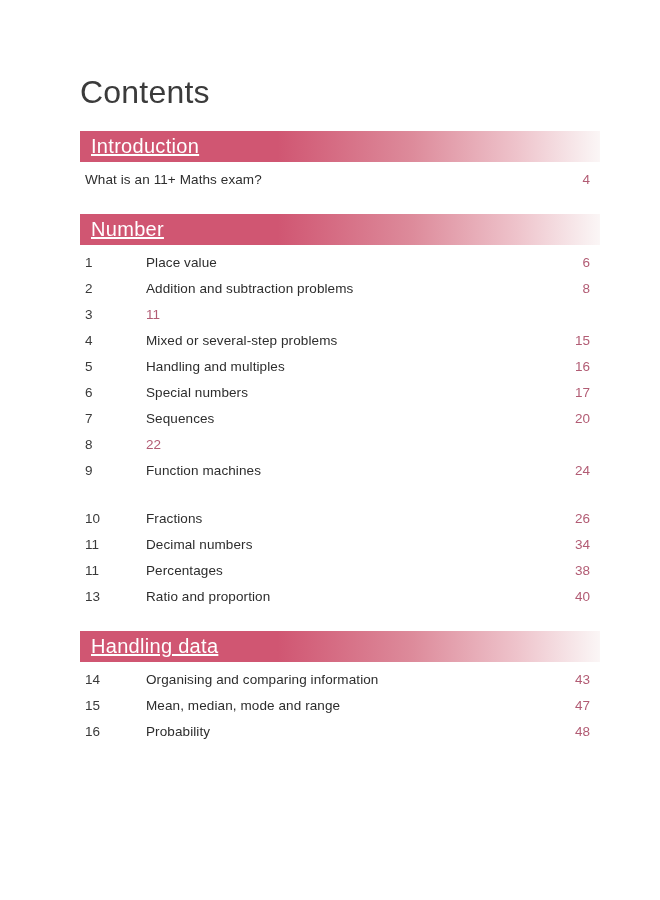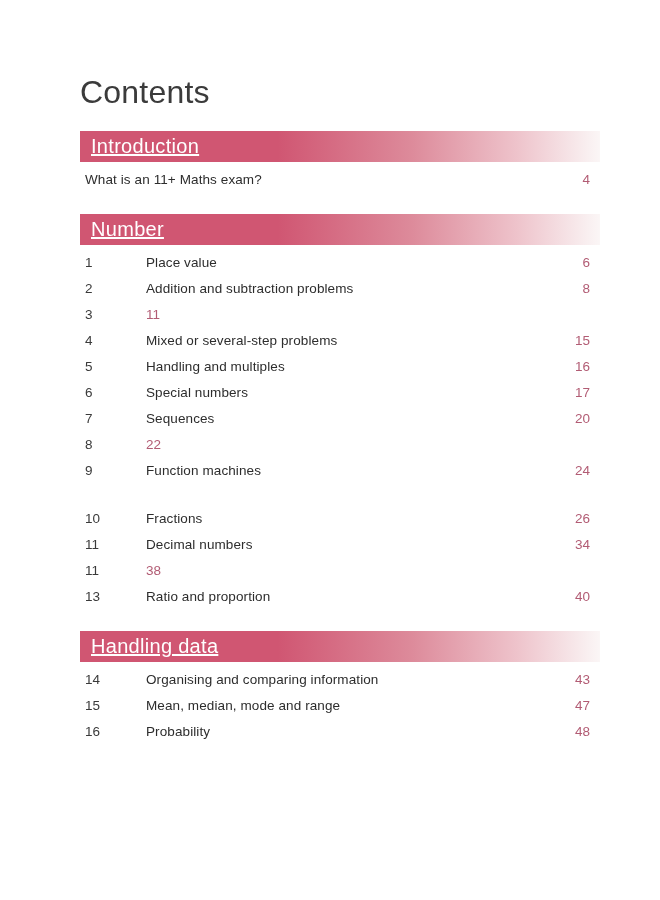--- a/index.html
+++ b/index.html
@@ -168,20 +168,21 @@
   </div>
 
   <div class="row">
     <span class="num">11</span>
     <span class="title">Decimal numbers</span>
     <span class="pg">34</span>
   </div>
 
   <div class="row">
     <span class="num">11</span>
+    <span class="title">Percentages</span>
     <span class="pg">38</span>
   </div>
 
   <div class="row">
     <span class="num">13</span>
     <span class="title">Ratio and proportion</span>
     <span class="pg">40</span>
   </div>
 </div>
   </section>

